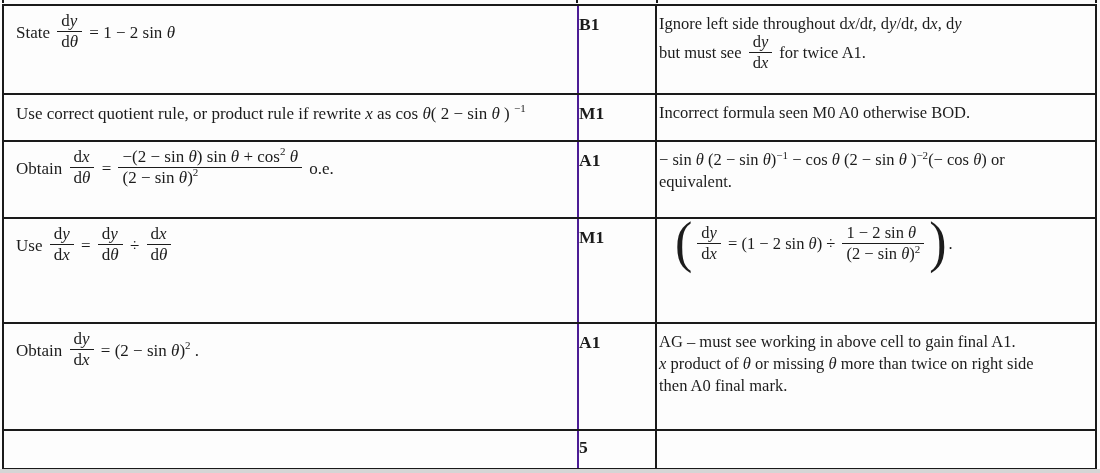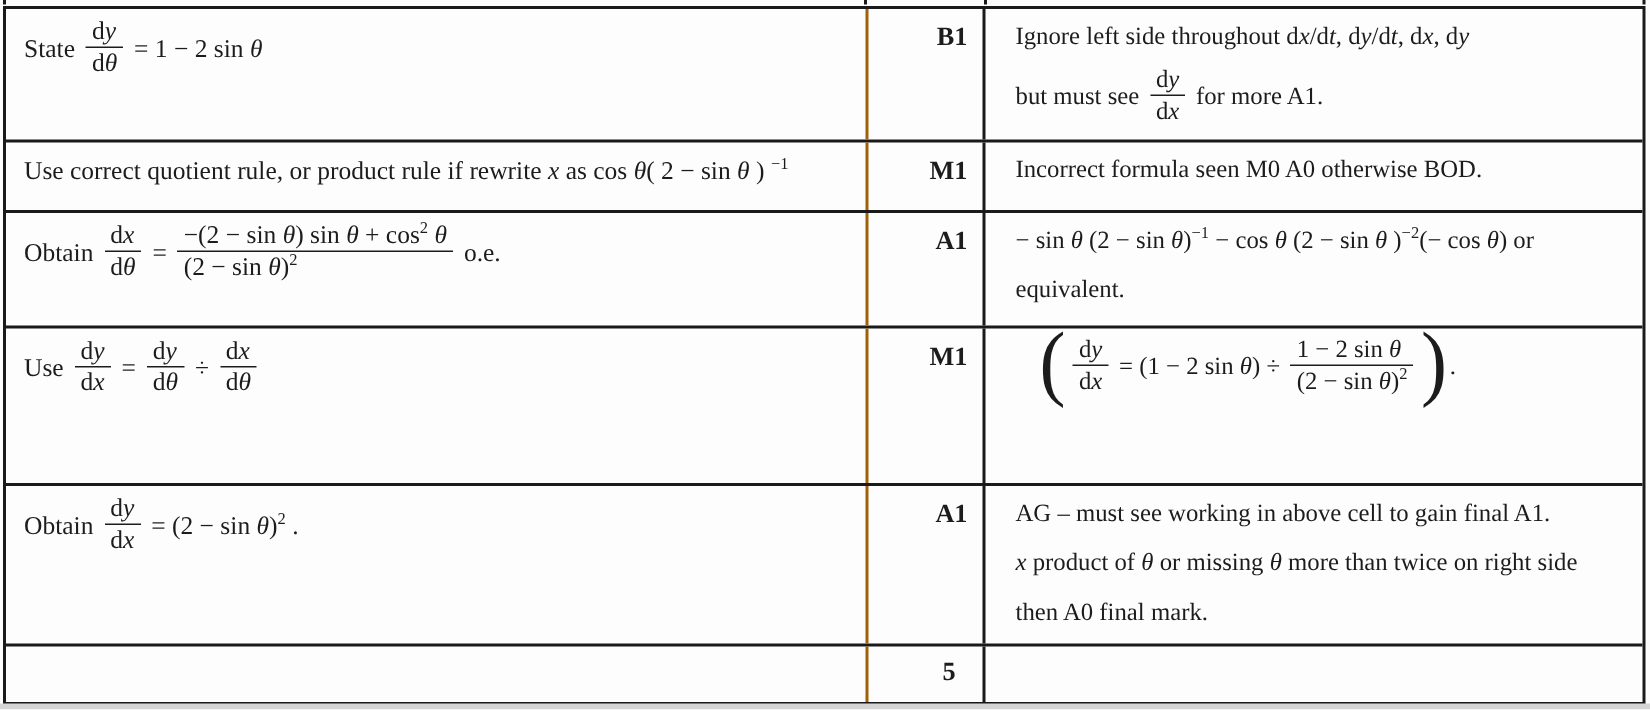--- a/index.html
+++ b/index.html
@@ -13,26 +13,26 @@
   .strip{position:absolute;left:0;top:469px;width:1100px;height:4px;background:#d5d5d5}
   .tbl{
     position:absolute;left:2px;top:4px;width:1091px;
     border:2px solid #1a1a1a;background:#fdfdfd;
   }
   .row{display:flex}
   .row + .row{border-top:2px solid #1a1a1a}
   .r0{height:87px}.r1{height:45px}.r2{height:75px}.r3{height:103px}.r4{height:105px}.r5{height:37px}
   .cell{box-sizing:border-box}
   .c1{width:573px;padding:8px 10px 4px 12px}
-  .c2{width:80px;border-left:2px solid #a16207;border-right:2px solid #1a1a1a;
-      padding:8px 10px 0 0;text-align:right;font-weight:bold;font-size:17.5px}
-  .c3{flex:1;padding:7px 8px 4px 20px;font-size:16.5px}
+  .c2{width:80px;border-left:2px solid #4c1d95;border-right:2px solid #1a1a1a;
+      padding:8px 10px 0 0;text-align:left;font-weight:bold;font-size:17.5px}
+  .c3{flex:1;padding:7px 8px 4px 2px;font-size:16.5px}
   .r5 .c2{padding:6px 18px 0 0}
   .line{line-height:21px}
-  .line + .line{margin-top:12px}
+  .line + .line{margin-top:1px}
   .indent{margin-left:14px}
   .it{font-style:italic}
   .sup{vertical-align:super;font-size:11px;line-height:0}
   .frac{display:inline-block;vertical-align:middle;text-align:left;margin:0 3px;position:relative;top:-2px}
   .fnum{display:block;padding:0 4px 1px;border-bottom:1.5px solid #1c1c1c;line-height:1.08}
   .fden{display:block;padding:1px 4px 0;line-height:1.08}
   .bigp{display:inline-block;font-size:52px;line-height:0;vertical-align:middle;
         font-weight:normal;transform:scaleY(1.08);margin:0 2px;position:relative;top:-2px}
 </style>
 </head>
@@ -49,21 +49,21 @@
 
     <div class="row r0">
       <div class="cell c1">
         <div class="line"><span>State </span><span class="frac"><span class="fnum"><span>d</span><span class="it">y</span></span><span class="fden"><span>d</span><span class="it">θ</span></span></span><span> = 1 − 2 sin </span><span class="it">θ</span></div>
       </div>
       <div class="cell c2">
         <span>B1</span>
       </div>
       <div class="cell c3">
         <div class="line"><span>Ignore left side throughout d</span><span class="it">x</span><span>/d</span><span class="it">t</span><span>, d</span><span class="it">y</span><span>/d</span><span class="it">t</span><span>, d</span><span class="it">x</span><span>, d</span><span class="it">y</span></div>
-        <div class="line"><span>but must see </span><span class="frac"><span class="fnum"><span>d</span><span class="it">y</span></span><span class="fden"><span>d</span><span class="it">x</span></span></span><span> for more A1.</span></div>
+        <div class="line"><span>but must see </span><span class="frac"><span class="fnum"><span>d</span><span class="it">y</span></span><span class="fden"><span>d</span><span class="it">x</span></span></span><span> for twice A1.</span></div>
       </div>
     </div>
 
     <div class="row r1">
       <div class="cell c1">
         <div class="line"><span>Use correct quotient rule, or product rule if rewrite </span><span class="it">x</span><span> as cos </span><span class="it">θ</span><span>( 2 − sin </span><span class="it">θ</span><span> ) </span><span class="sup">−1</span></div>
       </div>
       <div class="cell c2">
         <span>M1</span>
       </div>

